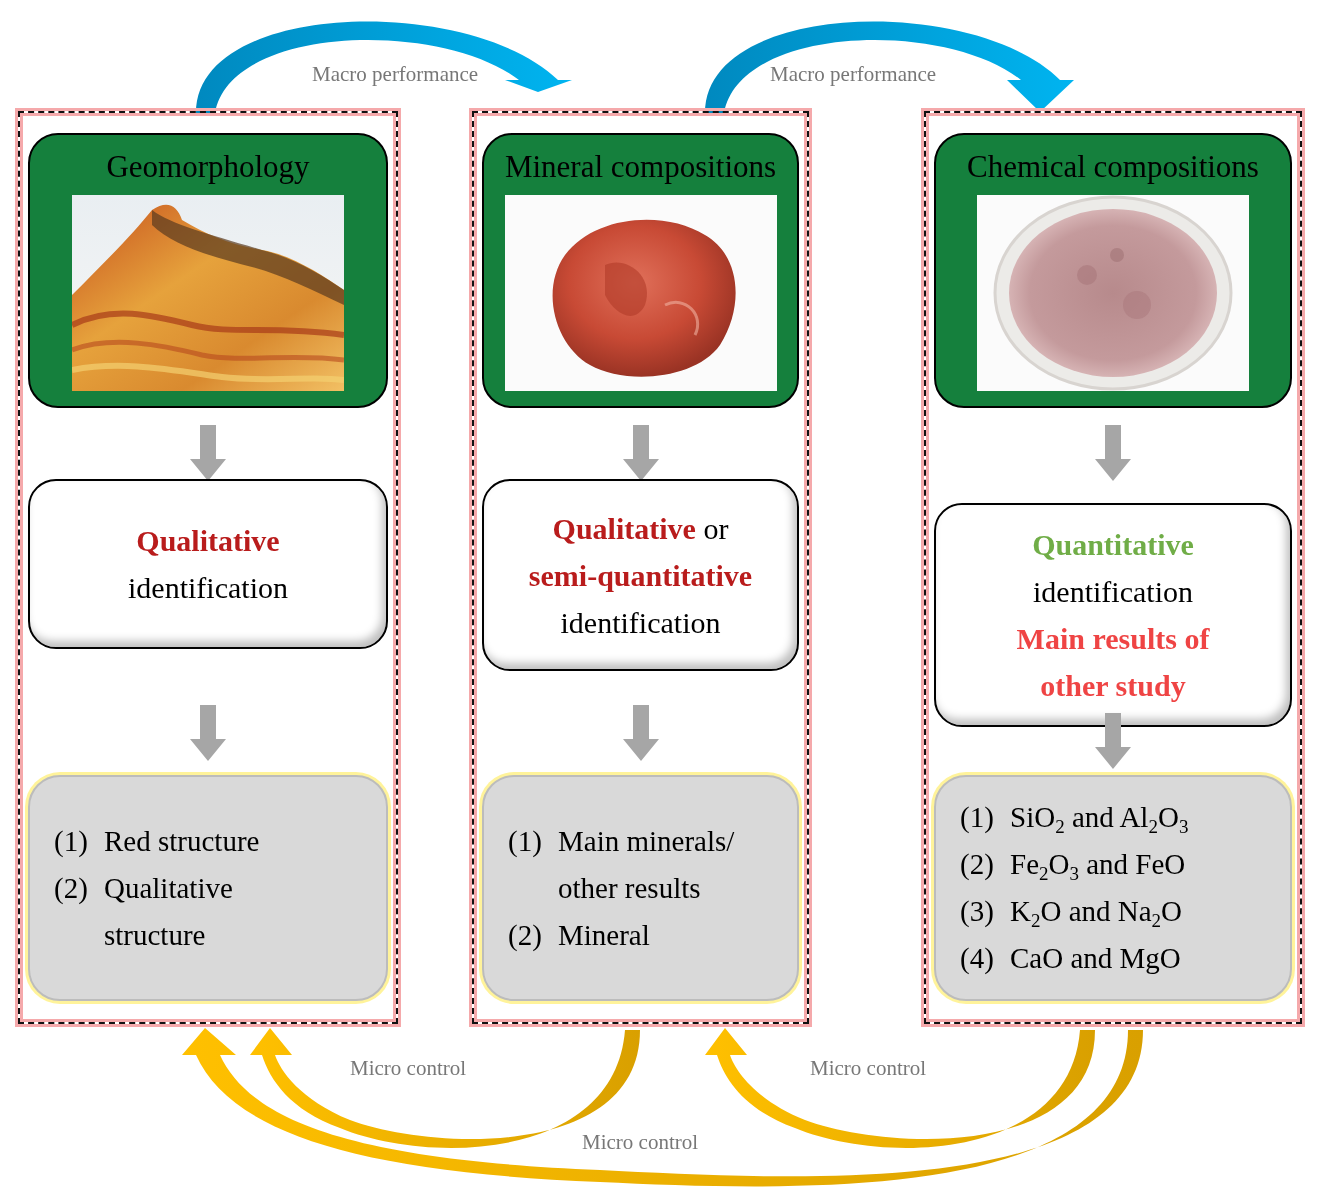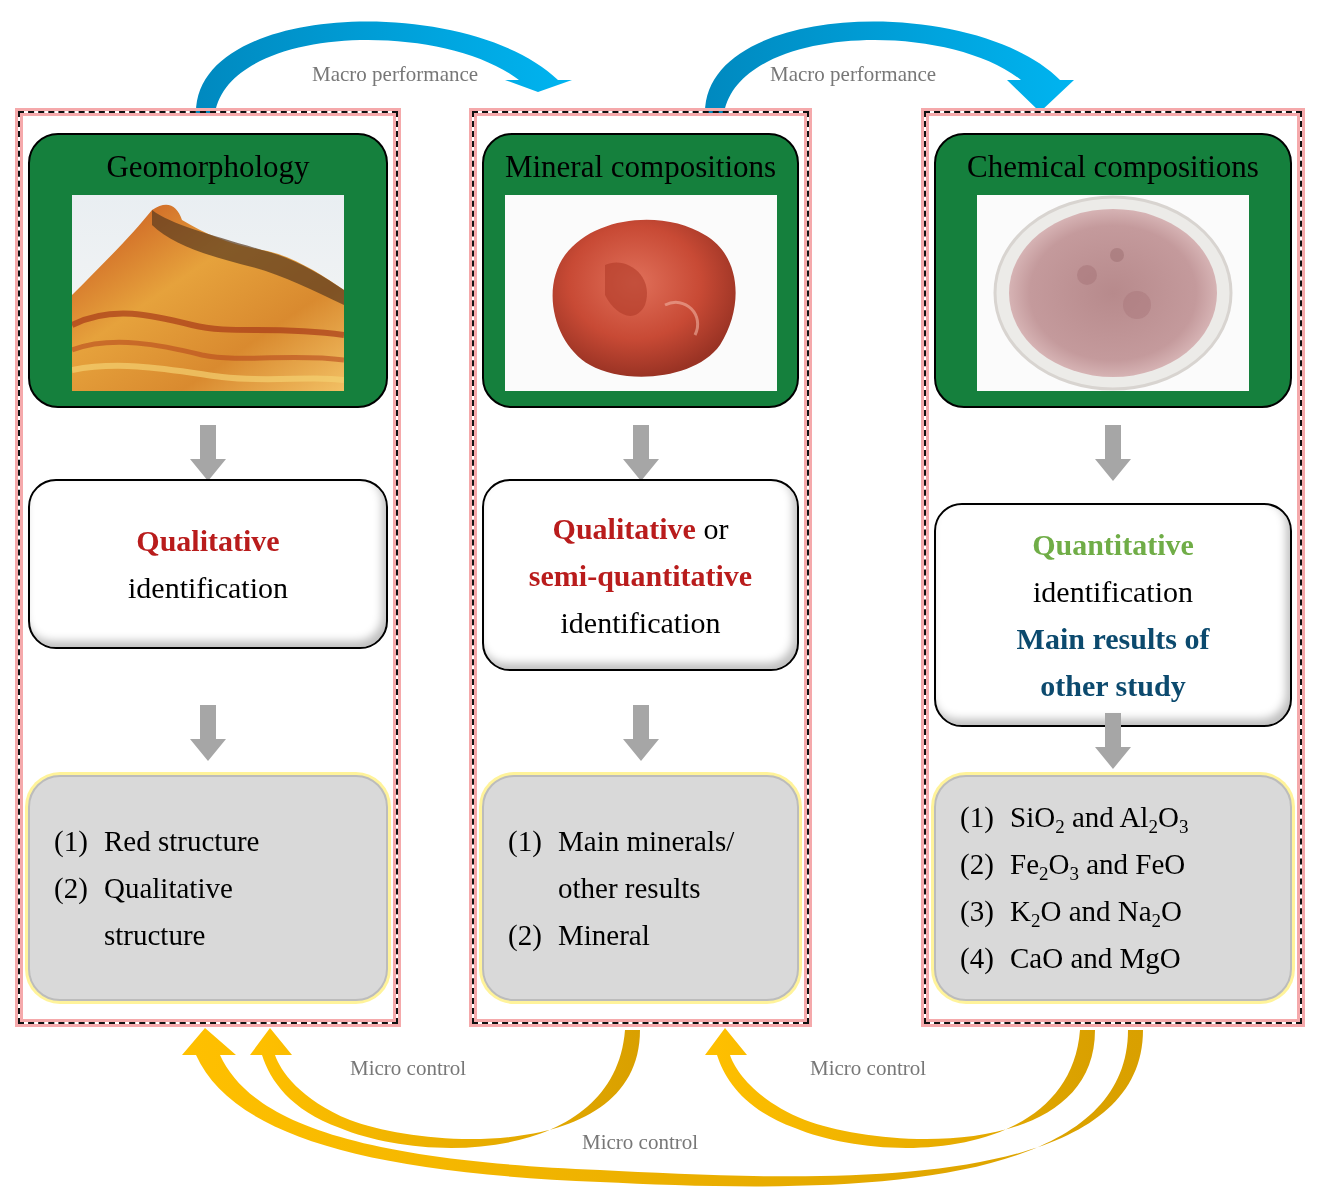--- a/index.html
+++ b/index.html
@@ -9,21 +9,21 @@
   .column{position:absolute;top:111px;height:913px;border:2px dashed #111;box-shadow:0 0 0 3px #f5a9ab,inset 0 0 0 3px #f5a9ab;box-sizing:border-box;}
   .col1{left:18px;width:380px;}
   .col2{left:472px;width:337px;}
   .col3{left:924px;width:378px;}
   .img-box{position:absolute;top:20px;left:8px;right:8px;height:275px;border:2px solid #000;border-radius:30px;background:#15803d;box-sizing:border-box;}
   .img-box .title{position:absolute;top:14px;left:0;right:0;text-align:center;font-size:31px;}
   .photo{position:absolute;left:50%;transform:translateX(-50%);top:60px;width:272px;height:196px;}
   .id-box{position:absolute;left:8px;right:8px;border:2px solid #000;border-radius:28px;background:#fff;box-sizing:border-box;box-shadow:inset -4px -6px 8px rgba(0,0,0,0.25);display:flex;flex-direction:column;justify-content:center;align-items:center;text-align:center;font-size:30px;line-height:47px;}
   .purple{color:#b91c1c;font-weight:bold;}
   .green{color:#70ad47;font-weight:bold;}
-  .red{color:#0c4a6e;font-weight:bold;}
+  .red{color:#ef4444;font-weight:bold;}
   .result-box{position:absolute;left:8px;right:8px;top:662px;height:226px;border-radius:32px;background:#d9d9d9;border:2px solid #bcbcbc;box-shadow:0 0 0 3px #fff39a;box-sizing:border-box;font-size:29px;line-height:47px;padding-left:24px;display:flex;flex-direction:column;justify-content:center;}
   .result-box .row{display:flex;white-space:nowrap;}
   .result-box .num{width:50px;display:inline-block;}
   .result-box .cont{padding-left:0;}
   .down-arrow{position:absolute;left:50%;transform:translateX(-50%);width:36px;height:56px;}
   sub{font-size:19px;vertical-align:-6px;line-height:0;}
 </style>
 </head>
 <body>
 

